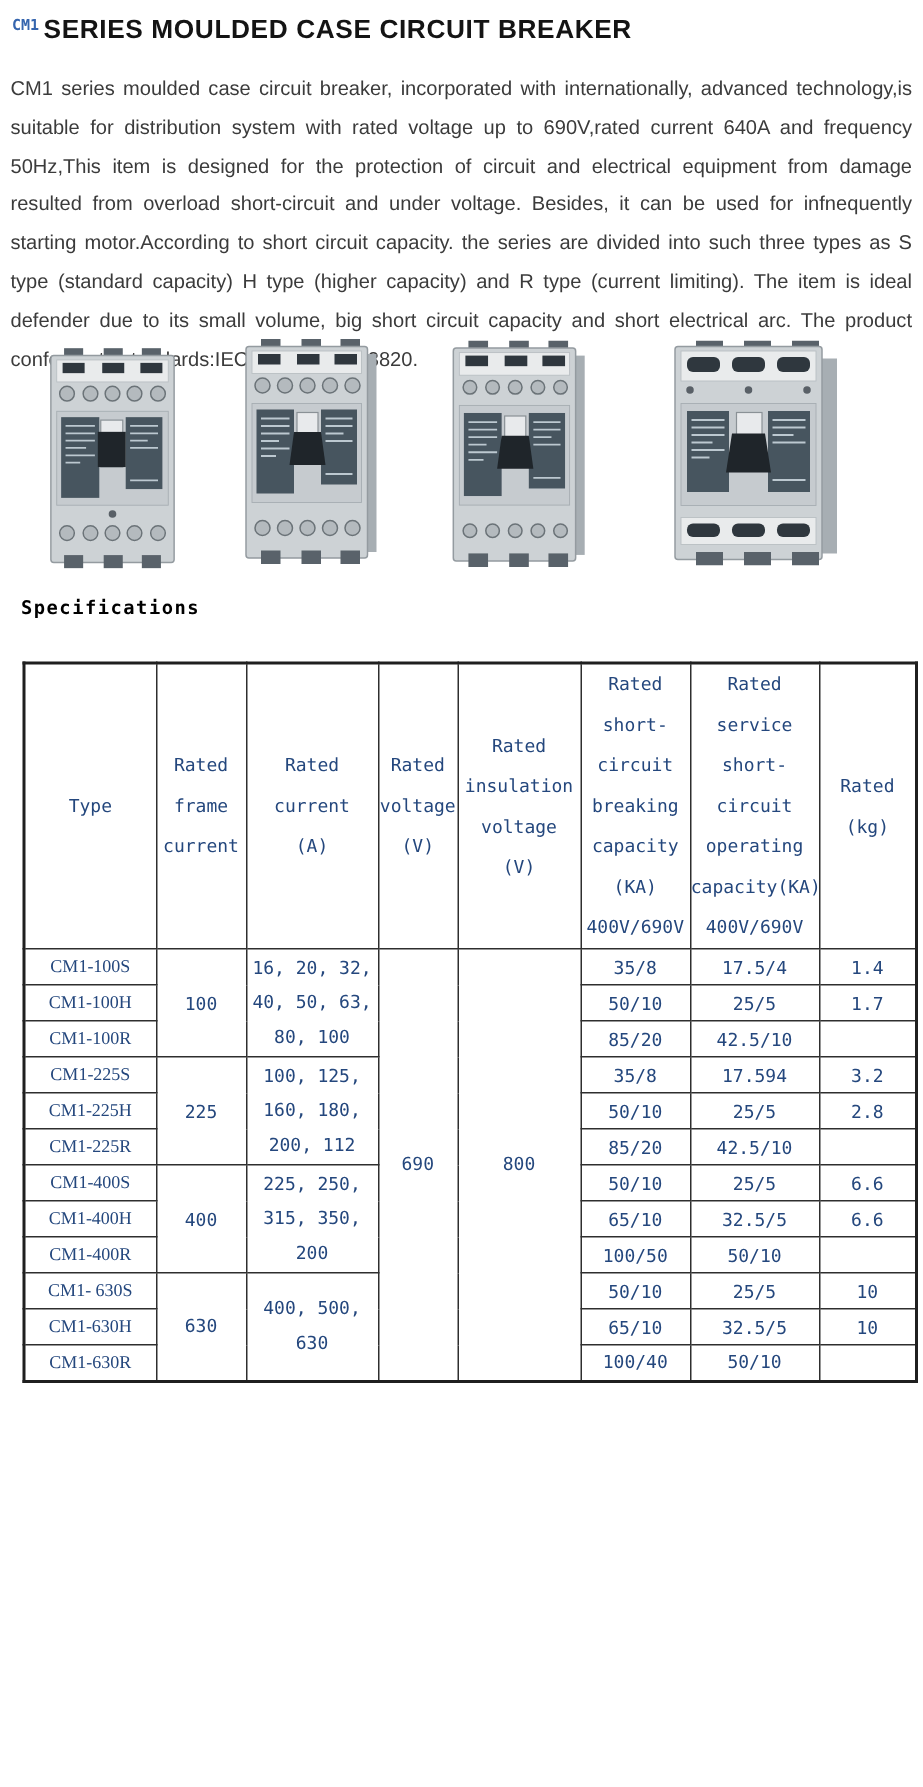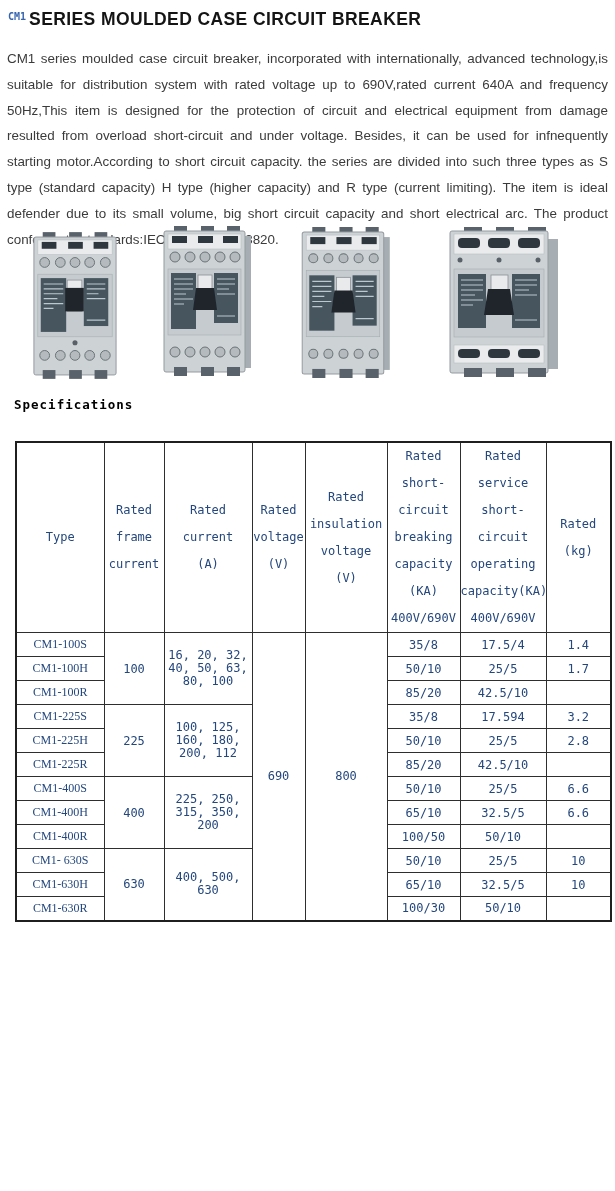--- a/index.html
+++ b/index.html
@@ -32,21 +32,21 @@
          font-weight:bold;font-size:12.5px;color:#000000;letter-spacing:1px;text-align:right;}
   table.spec{position:absolute;left:15px;top:441px;width:595px;border-collapse:collapse;
          table-layout:fixed;font-family:"DejaVu Sans Mono",monospace;color:#24477d;
          border:2px solid #1f1f1f;}
   table.spec th,table.spec td{border:1px solid #2e2e2e;padding:0;text-align:center;
          font-weight:normal;font-size:12px;overflow:hidden;}
   table.spec thead tr{height:151px;}
   table.spec thead th{line-height:27px;white-space:pre-line;}
   table.spec tbody tr{height:24px;}
   td.type{text-align:left;padding-left:12px;font-family:Liberation Serif, serif;}
-  td.preline{white-space:pre-line;line-height:13px;}
+  td.preline{white-space:pre-line;line-height:23px;}
 </style>
 </head>
 <body>
 
 <div class="page">
 
   <div class="title"><span class="title-prefix">CM1</span><span>SERIES MOULDED CASE CIRCUIT BREAKER</span></div>
 
   <div class="intro">CM1 series moulded case circuit breaker, incorporated with internationally, advanced technology,is suitable for distribution system with rated voltage up to 690V,rated current 640A and frequency 50Hz,This item is designed for the protection of circuit and electrical equipment from damage resulted from overload short-circuit and under voltage. Besides, it can be used for infnequently starting motor.According to short circuit capacity. the series are divided into such three types as S type (standard capacity) H type (higher capacity) and R type (current limiting). The item is ideal defender due to its small volume, big short circuit capacity and short electrical arc. The product conforms to standards:IEC947-2,GB1403820.</div>
 
@@ -301,20 +301,20 @@
         <td>10</td>
       </tr>
       <tr>
         <td class="type">CM1-630H</td>
         <td>65/10</td>
         <td>32.5/5</td>
         <td>10</td>
       </tr>
       <tr>
         <td class="type">CM1-630R</td>
-        <td>100/30</td>
+        <td>100/40</td>
         <td>50/10</td>
         <td></td>
       </tr>
     </tbody>
   </table>
 
 </div>
 
 </body></html>

